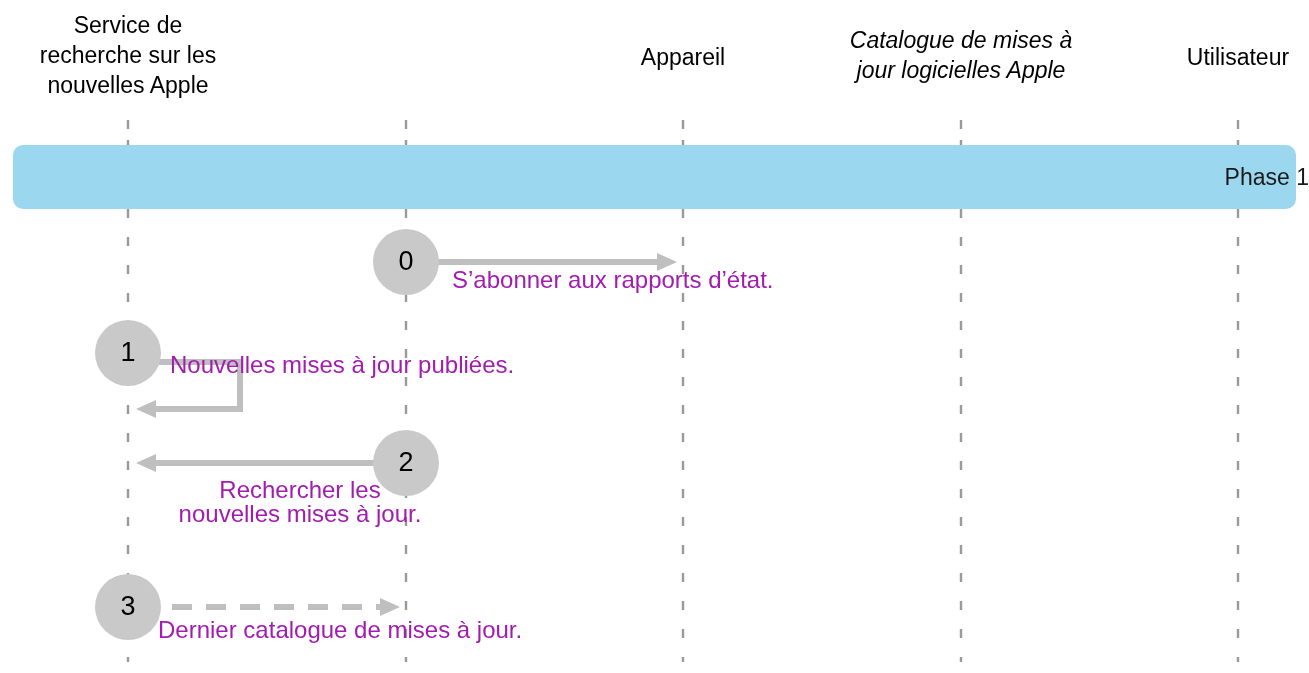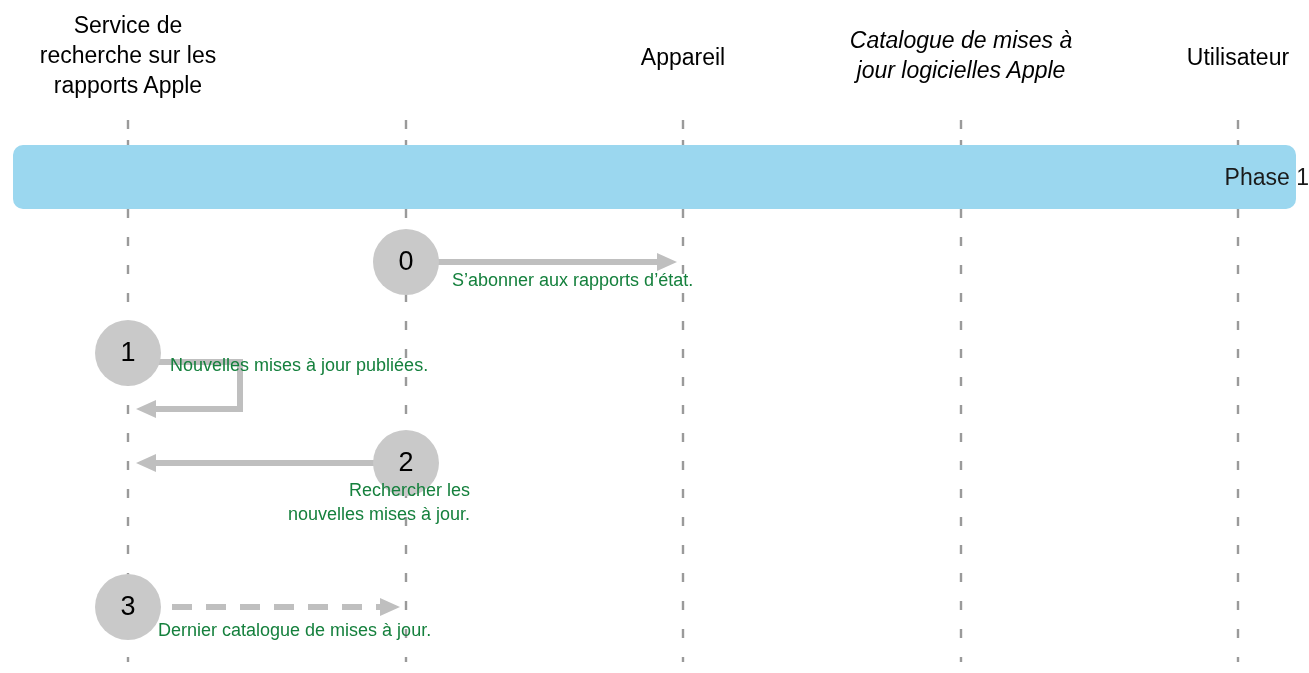--- a/index.html
+++ b/index.html
@@ -47,36 +47,36 @@
   }
   .step-num {
     position: absolute;
     text-align: center;
     font-size: 27px;
     line-height: 27px;
     color: #000;
   }
   .msg-label {
     position: absolute;
-    font-size: 18px;
+    font-size: 24px;
     line-height: 24px;
-    color: #15803d;
+    color: #a21caf;
     white-space: pre-line;
   }
   .msg-label.center { text-align: center; }
   .msg-label.left { text-align: left; }
 </style>
 </head>
 <body>
 
 <div id="diagram-root">
 
   <div class="actor-header" style="left:18px; top:10px; width:220px;">Service de
 recherche sur les
-rapports Apple</div>
+nouvelles Apple</div>
 
 
   <div class="actor-header" style="left:593px; top:42px; width:180px;">Appareil</div>
 
   <div class="actor-header" style="left:823px; top:25px; width:276px;font-style:italic;">Catalogue de mises à
 jour logicielles Apple</div>
 
   <div class="actor-header" style="left:1148px; top:42px; width:180px;">Utilisateur</div>
 
   <svg class="svg-layer" viewBox="0 0 1309 673" xmlns="http://www.w3.org/2000/svg">
@@ -139,18 +139,18 @@
 
   <div class="step-num" style="left:376px; top:248px; width:60px;">0</div>
   <div class="step-num" style="left:98px; top:339px; width:60px;">1</div>
   <div class="step-num" style="left:376px; top:449px; width:60px;">2</div>
   <div class="step-num" style="left:98px; top:593px; width:60px;">3</div>
 
   <div class="msg-label left" style="left:452px; top:268px; width:420px;">S’abonner aux rapports d’état.</div>
 
   <div class="msg-label left" style="left:170px; top:325px; width:440px;margin-top:28px;">Nouvelles mises à jour publiées.</div>
 
-  <div class="msg-label center" style="left:130px; top:478px; width:340px;text-align:right;">Rechercher les
+  <div class="msg-label center" style="left:130px; top:478px; width:340px;">Rechercher les
 nouvelles mises à jour.</div>
 
   <div class="msg-label left" style="left:158px; top:618px; width:460px;">Dernier catalogue de mises à jour.</div>
 
 </div>
 
 </body></html>

